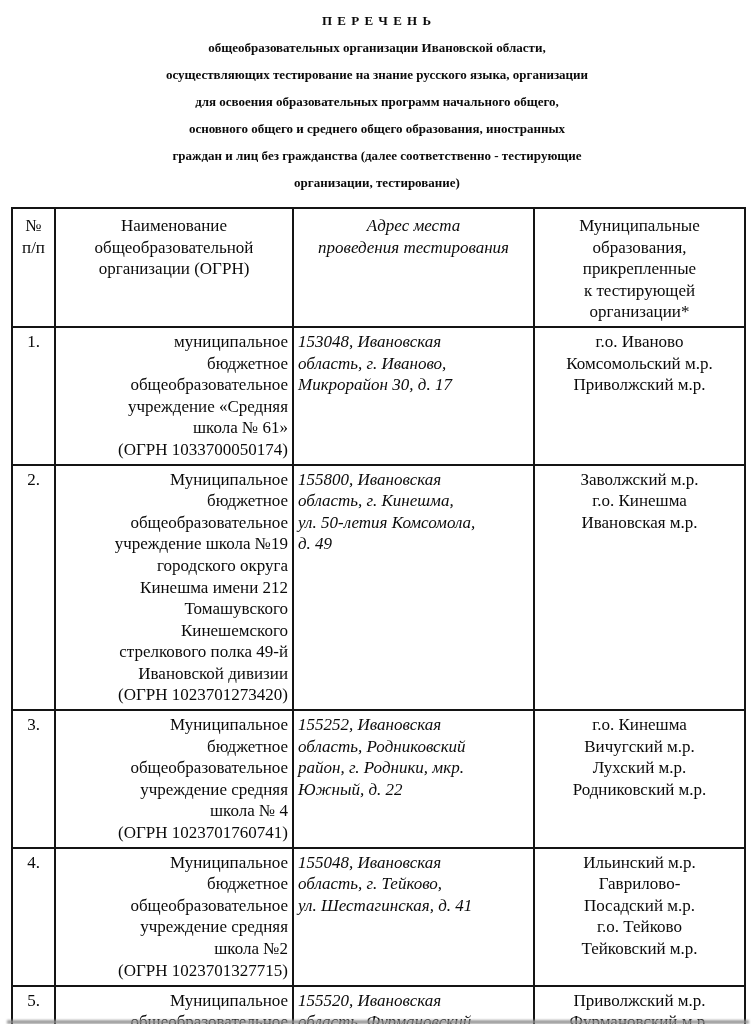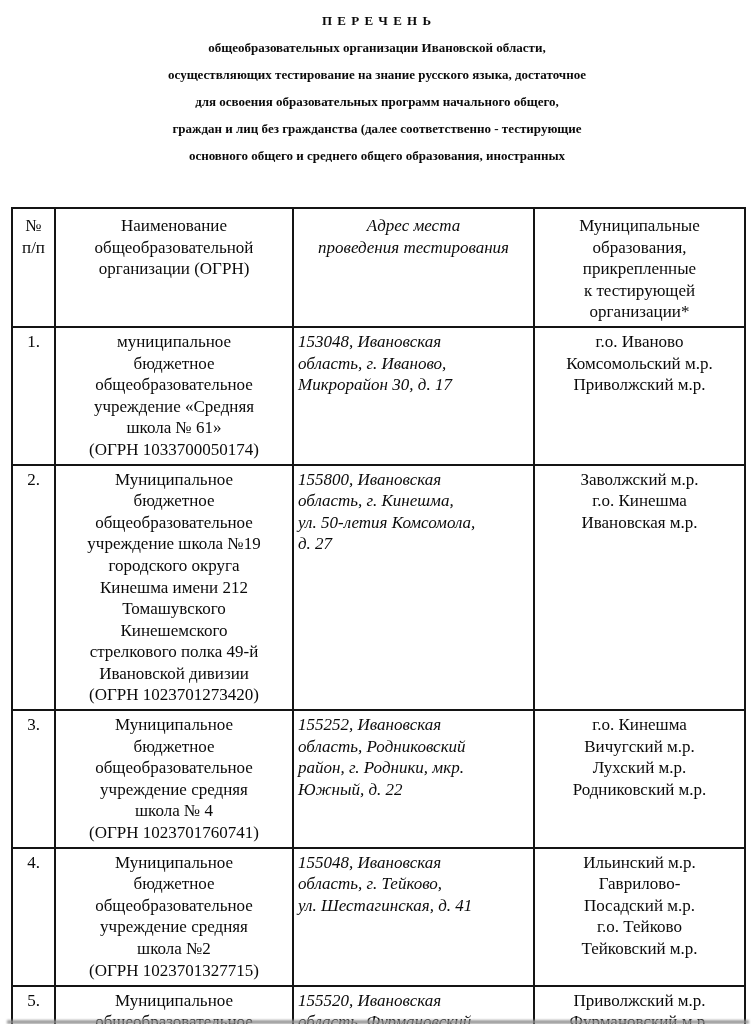--- a/index.html
+++ b/index.html
@@ -37,21 +37,21 @@
     color: #0a0a0a;
   }
   table.org-table td {
     border: 2px solid #141414;
     vertical-align: top;
     padding: 3px 4px 3px 4px;
     white-space: pre-line;
     overflow: hidden;
   }
   td.c-num  { text-align: center; }
-  td.c-name { text-align: center; padding-left: 8px; }
+  td.c-name { text-align: right; padding-left: 8px; }
   td.c-addr { text-align: left; padding-left: 8px; font-style: italic; }
   td.c-mun  { text-align: center; font-family: Liberation Serif, serif; }
   tr.r-header td { text-align: center; padding-top: 6px; }
   tr.r-header { height: 118px; }
   tr.r-1 { height: 133px; }
   tr.r-2 { height: 245px; }
   tr.r-3 { height: 137px; }
   tr.r-4 { height: 138px; }
   .bottom-artifact {
     position: absolute;
@@ -65,24 +65,25 @@
   }
 </style>
 </head>
 <body>
 
 <div class="page">
 
   <div class="title-block">
     <div class="title-heading">П Е Р Е Ч Е Н Ь</div>
     <div>общеобразовательных организации Ивановской области,</div>
-    <div>осуществляющих тестирование на знание русского языка, достаточное</div>
+    <div>осуществляющих тестирование на знание русского языка, организации</div>
     <div>для освоения образовательных программ начального общего,</div>
+    <div>основного общего и среднего общего образования, иностранных</div>
     <div>граждан и лиц без гражданства (далее соответственно - тестирующие</div>
-    <div>основного общего и среднего общего образования, иностранных</div>
+    <div>организации, тестирование)</div>
   </div>
 
   <table class="org-table">
     <colgroup>
       <col style="width:43px">
       <col style="width:238px">
       <col style="width:241px">
       <col style="width:211px">
     </colgroup>
     <tbody>
@@ -124,21 +125,21 @@
 городского округа
 Кинешма имени 212
 Томашувского
 Кинешемского
 стрелкового полка 49-й
 Ивановской дивизии
 (ОГРН 1023701273420)</td>
         <td class="c-addr">155800, Ивановская
 область, г. Кинешма,
 ул. 50-летия Комсомола,
-д. 27</td>
+д. 49</td>
         <td class="c-mun">Заволжский м.р.
 г.о. Кинешма
 Ивановская м.р.</td>
       </tr>
       <tr class="r-3">
         <td class="c-num">3.</td>
         <td class="c-name">Муниципальное
 бюджетное
 общеобразовательное
 учреждение средняя

